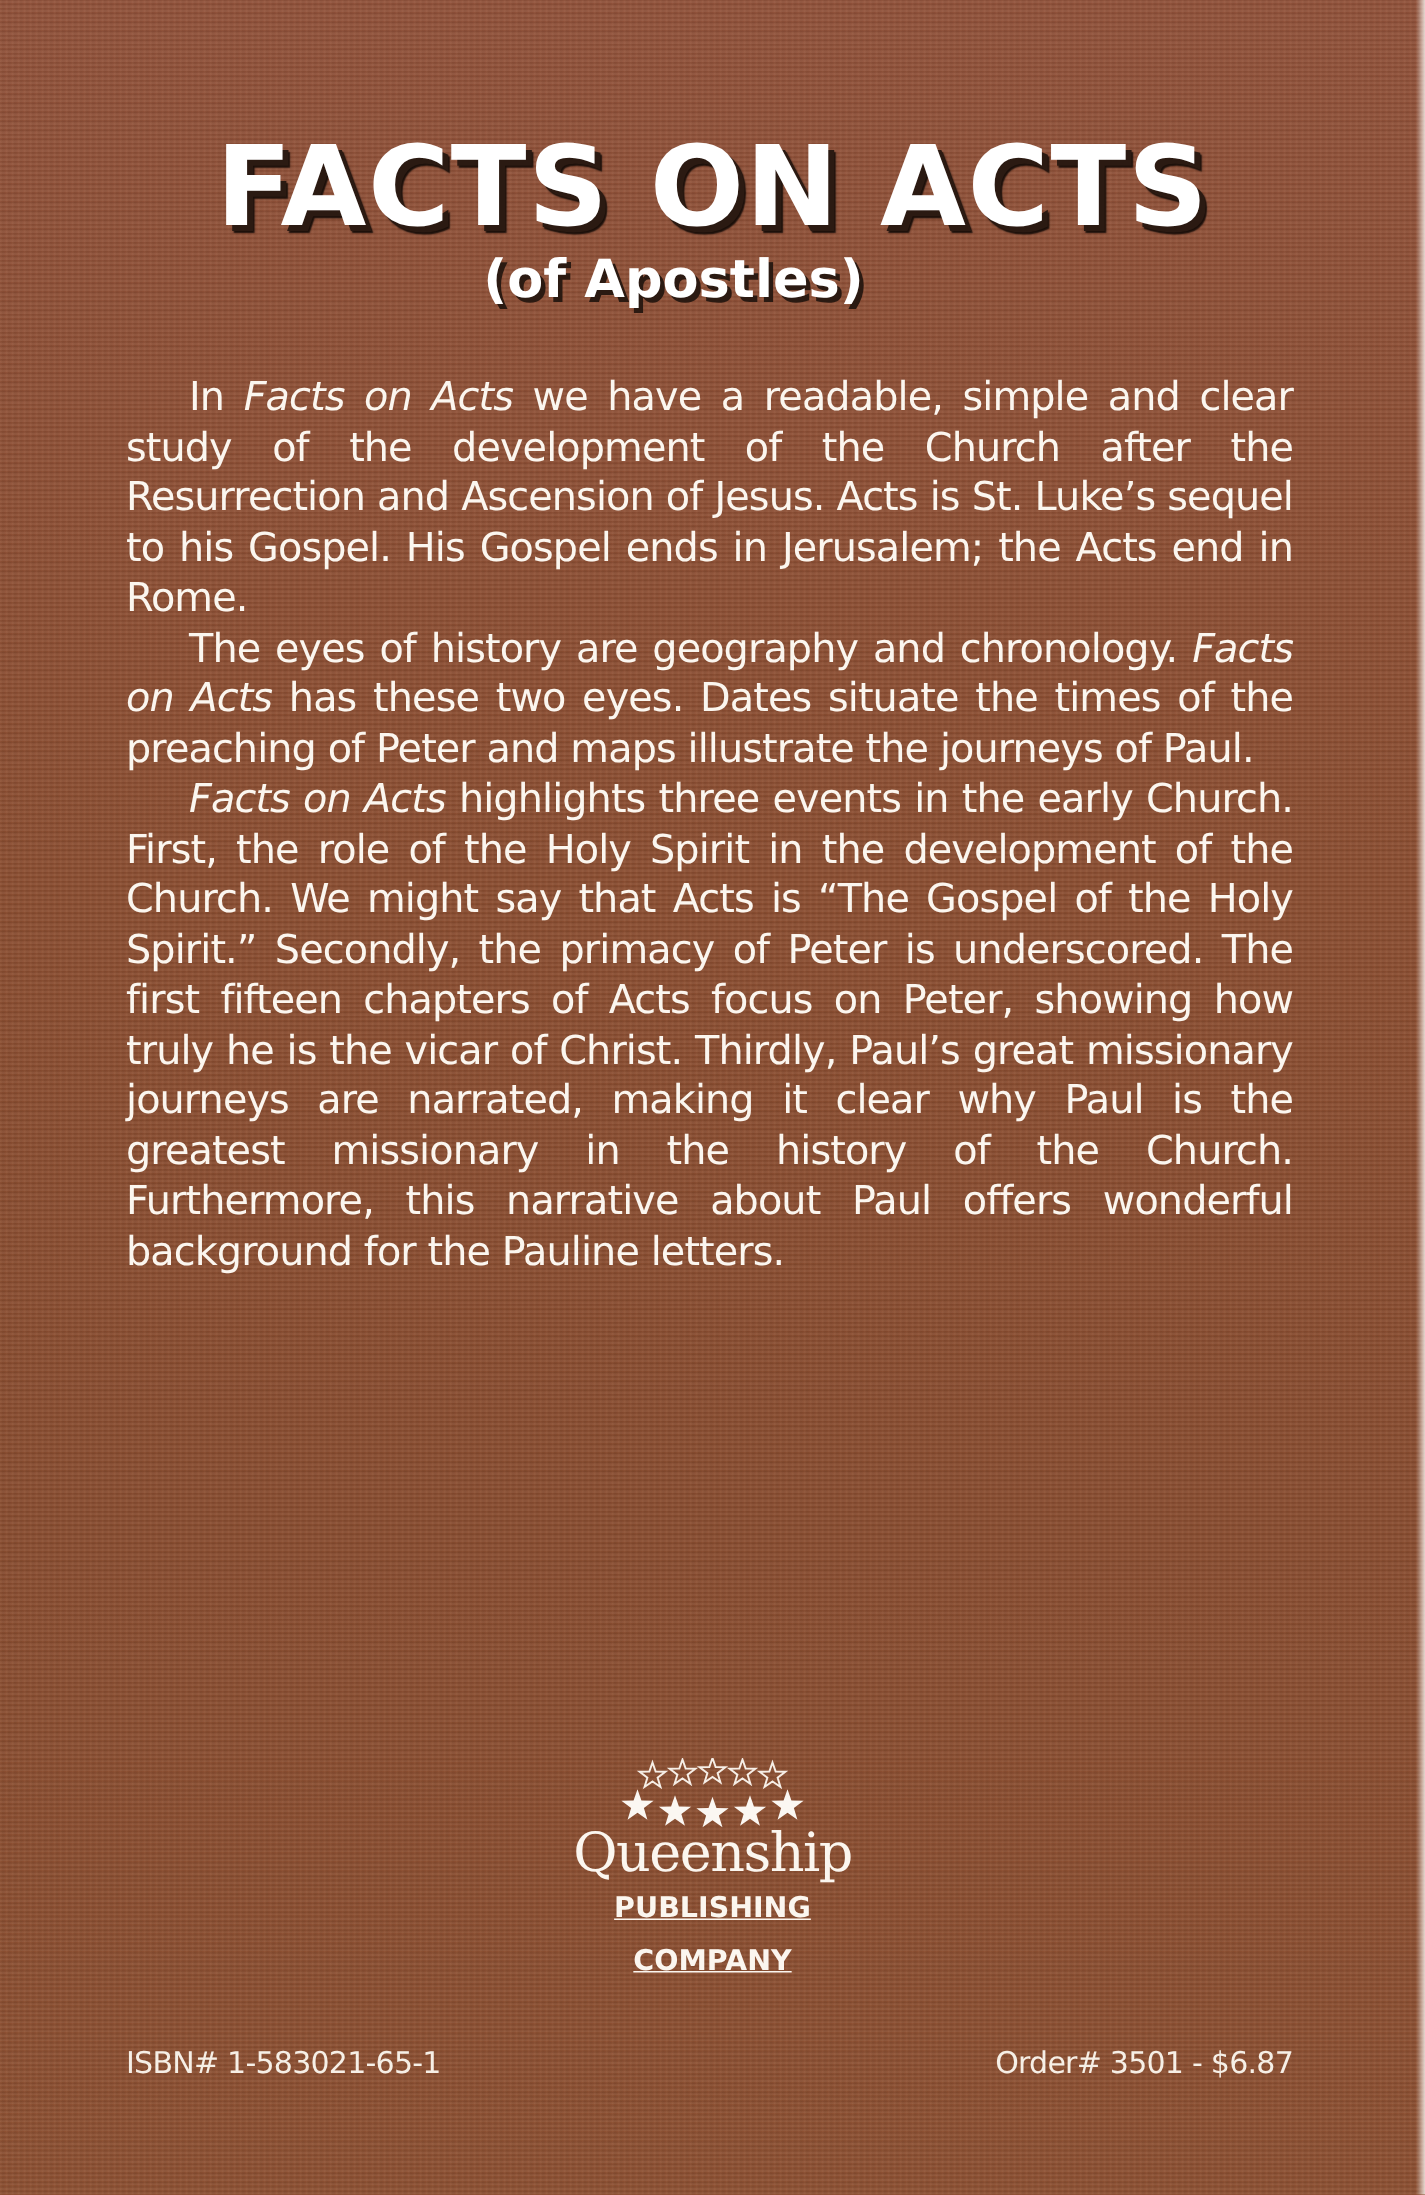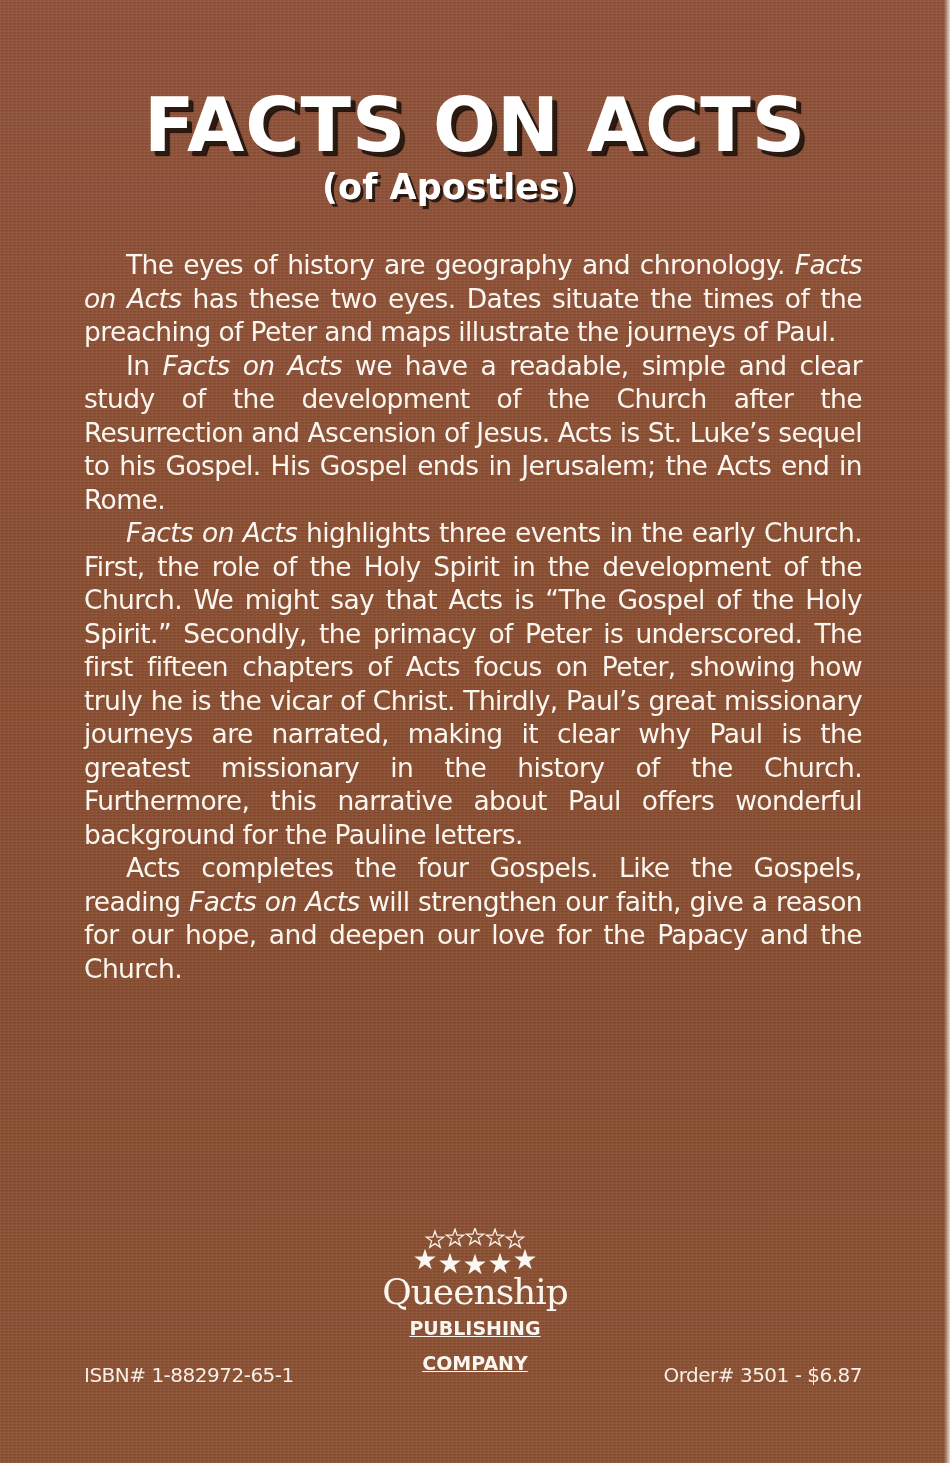--- a/index.html
+++ b/index.html
@@ -36,21 +36,21 @@
   }
   .body-text {
     position: absolute; left: 84px; width: 778px; top: 248px;
     font-family: "DejaVu Sans", sans-serif; font-size: 26.5px;
     line-height: 33.5px; text-align: justify; color: #fbf6ef;
     letter-spacing: -0.6px;
   }
   .body-text p { margin: 0; text-indent: 42px; }
   .body-text em { font-style: italic; }
   .logo {
-    position: absolute; left: 380px; width: 190px; top: 1228px; text-align: center;
+    position: absolute; left: 380px; width: 190px; top: 1172px; text-align: center;
   }
   .stars { display: block; margin: 0 auto; }
   .logo-name {
     font-family: "DejaVu Serif", "Liberation Serif", serif;
     font-size: 36px; color: #fbf6ef; line-height: 1; margin-top: -4px;
     letter-spacing: -1px;
   }
   .logo-sub {
     font-family: "DejaVu Sans", sans-serif; font-weight: bold;
     font-size: 19px; line-height: 21px; color: #fbf6ef; margin-top: 8px; text-decoration: underline;
@@ -66,24 +66,23 @@
 </style>
 </head>
 <body>
 
 <div class="edge-right"></div>
 
 <h1 class="title" style="margin:0">FACTS ON ACTS</h1>
 <div class="subtitle">(of Apostles)</div>
 
 <div class="body-text">
+  <p><span>In </span><em>Facts on Acts</em><span> we have a readable, simple and clear study of the development of the Church after the Resurrection and Ascension of Jesus. Acts is St. Luke’s sequel to his Gospel. His Gospel ends in Jerusa­lem; the Acts end in Rome.</span></p>
   <p><span>The eyes of history are geography and chronol­ogy. </span><em>Facts on Acts</em><span> has these two eyes. Dates situate the times of the preaching of Peter and maps illus­trate the journeys of Paul.</span></p>
-  <p><span>In </span><em>Facts on Acts</em><span> we have a readable, simple and clear study of the development of the Church after the Resurrection and Ascension of Jesus. Acts is St. Luke’s sequel to his Gospel. His Gospel ends in Jerusa­lem; the Acts end in Rome.</span></p>
   <p><em>Facts on Acts</em><span> highlights three events in the early Church. First, the role of the Holy Spirit in the devel­opment of the Church. We might say that Acts is “The Gospel of the Holy Spirit.” Secondly, the primacy of Peter is underscored. The first fifteen chapters of Acts focus on Peter, showing how truly he is the vicar of Christ. Thirdly, Paul’s great missionary journeys are narrated, making it clear why Paul is the greatest missionary in the history of the Church. Furthermore, this narrative about Paul offers wonderful background for the Pauline letters.</span></p>
-  <p><span>Acts completes the four Gospels. Like the Gospels, reading </span><em>Facts on Acts</em><span> will strengthen our faith, give a reason for our hope, and deepen our love for the Papacy and the Church.</span></p>
 </div>
 
 <div class="logo">
   <svg class="stars" width="150" height="50" viewBox="0 0 150 50">
     <defs>
       <path id="star" d="M0,-9 L2.1,-2.9 L8.6,-2.8 L3.4,1.1 L5.3,7.3 L0,3.6 L-5.3,7.3 L-3.4,1.1 L-8.6,-2.8 L-2.1,-2.9 Z"></path>
     </defs>
     <g fill="none" stroke="#f6eee6" stroke-width="1.3">
       <use href="#star" x="35" y="12"></use>
       <use href="#star" x="55" y="10"></use>
@@ -97,14 +96,14 @@
       <use href="#star" x="75" y="37" transform="translate(75,37) scale(1.25) translate(-75,-37)"></use>
       <use href="#star" x="100" y="36" transform="translate(100,36) scale(1.25) translate(-100,-36)"></use>
       <use href="#star" x="125" y="32" transform="translate(125,32) scale(1.25) translate(-125,-32)"></use>
     </g>
   </svg>
   <div class="logo-name">Queenship</div>
   <div class="logo-sub">PUBLISHING</div>
   <div class="logo-sub" style="margin-top:14px">COMPANY</div>
 </div>
 
-<div class="isbn">ISBN# 1-882972-65-1</div>
+<div class="isbn">ISBN# 1-583021-65-1</div>
 <div class="order">Order# 3501 - $6.87</div>
 
 </body></html>

